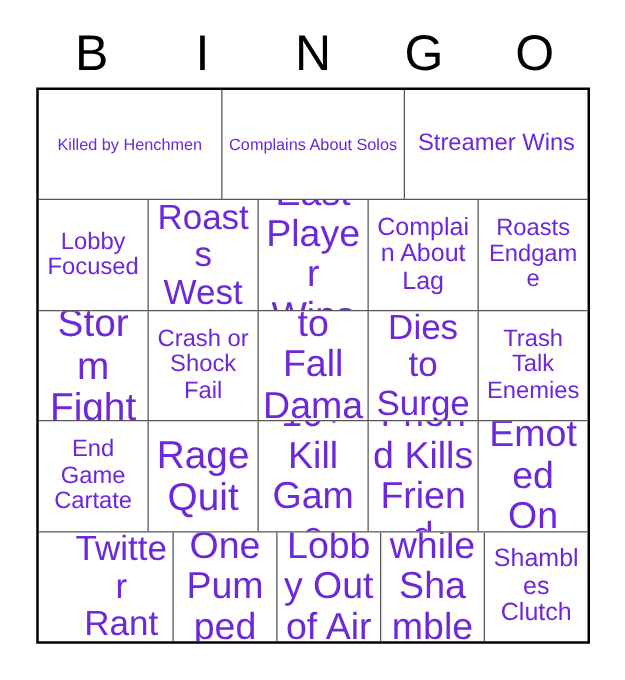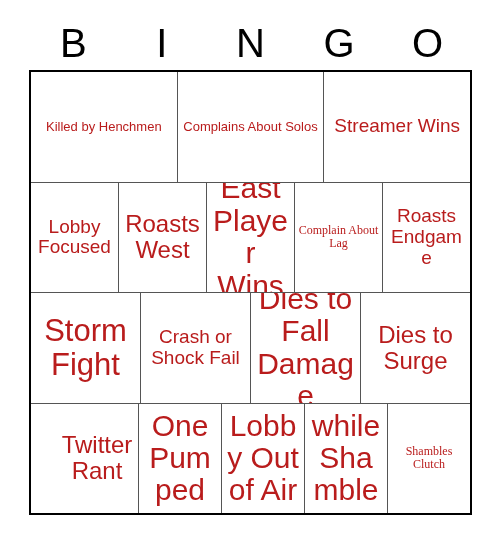--- a/index.html
+++ b/index.html
@@ -78,28 +78,28 @@
   }
   .cell:last-child {
     border-right: none;
     justify-content: center;
   }
   .cell-text {
     display: block;
     width: 100%;
     line-height: 1.08;
     word-wrap: break-word;
-    color: #b91c1c;
+    color: #6d28d9;
   }
   
   .fs-xxl .cell-text { font-size: 31px; }
-  .fs-xl  .cell-text { font-size: 24px; }
+  .fs-xl  .cell-text { font-size: 28px; }
   .fs-lg  .cell-text { font-size: 30px; }
   .fs-md  .cell-text { font-size: 19px; }
-  .fs-sm  .cell-text { font-size: 12px; font-family: Liberation Serif, serif; }
+  .fs-sm  .cell-text { font-size: 20px; }
   .fs-xs  .cell-text { font-size: 13px; }
 </style>
 </head>
 <body>
 
 <div id="card">
 
   <div id="header-row">
     <div class="header-letter">B</div>
     <div class="header-letter">I</div>
@@ -146,22 +146,42 @@
         </div>
       <div class="cell fs-md">
           <span class="cell-text">Crash or Shock Fail</span>
         </div>
       <div class="cell fs-lg">
           <span class="cell-text">Dies to Fall Damage</span>
         </div>
       <div class="cell fs-xl">
           <span class="cell-text">Dies to Surge</span>
         </div>
-    </div>
-
+      <div class="cell fs-md">
+          <span class="cell-text">Trash Talk Enemies</span>
+        </div>
+    </div>
+
+    <div class="grid-row">
+      <div class="cell fs-md">
+          <span class="cell-text">End Game Cartate</span>
+        </div>
+      <div class="cell fs-xxl">
+          <span class="cell-text">Rage Quit</span>
+        </div>
+      <div class="cell fs-lg">
+          <span class="cell-text">10+ Kill Game</span>
+        </div>
+      <div class="cell fs-lg">
+          <span class="cell-text">Friend Kills Friend</span>
+        </div>
+      <div class="cell fs-lg">
+          <span class="cell-text">Emoted On</span>
+        </div>
+    </div>
 
     <div class="grid-row">
       <div class="cell fs-xl">
           <span class="cell-text">Twitter Rant</span>
         </div>
       <div class="cell fs-lg">
           <span class="cell-text">One Pumped</span>
         </div>
       <div class="cell fs-lg">
           <span class="cell-text">Lobby Out of Air</span>

